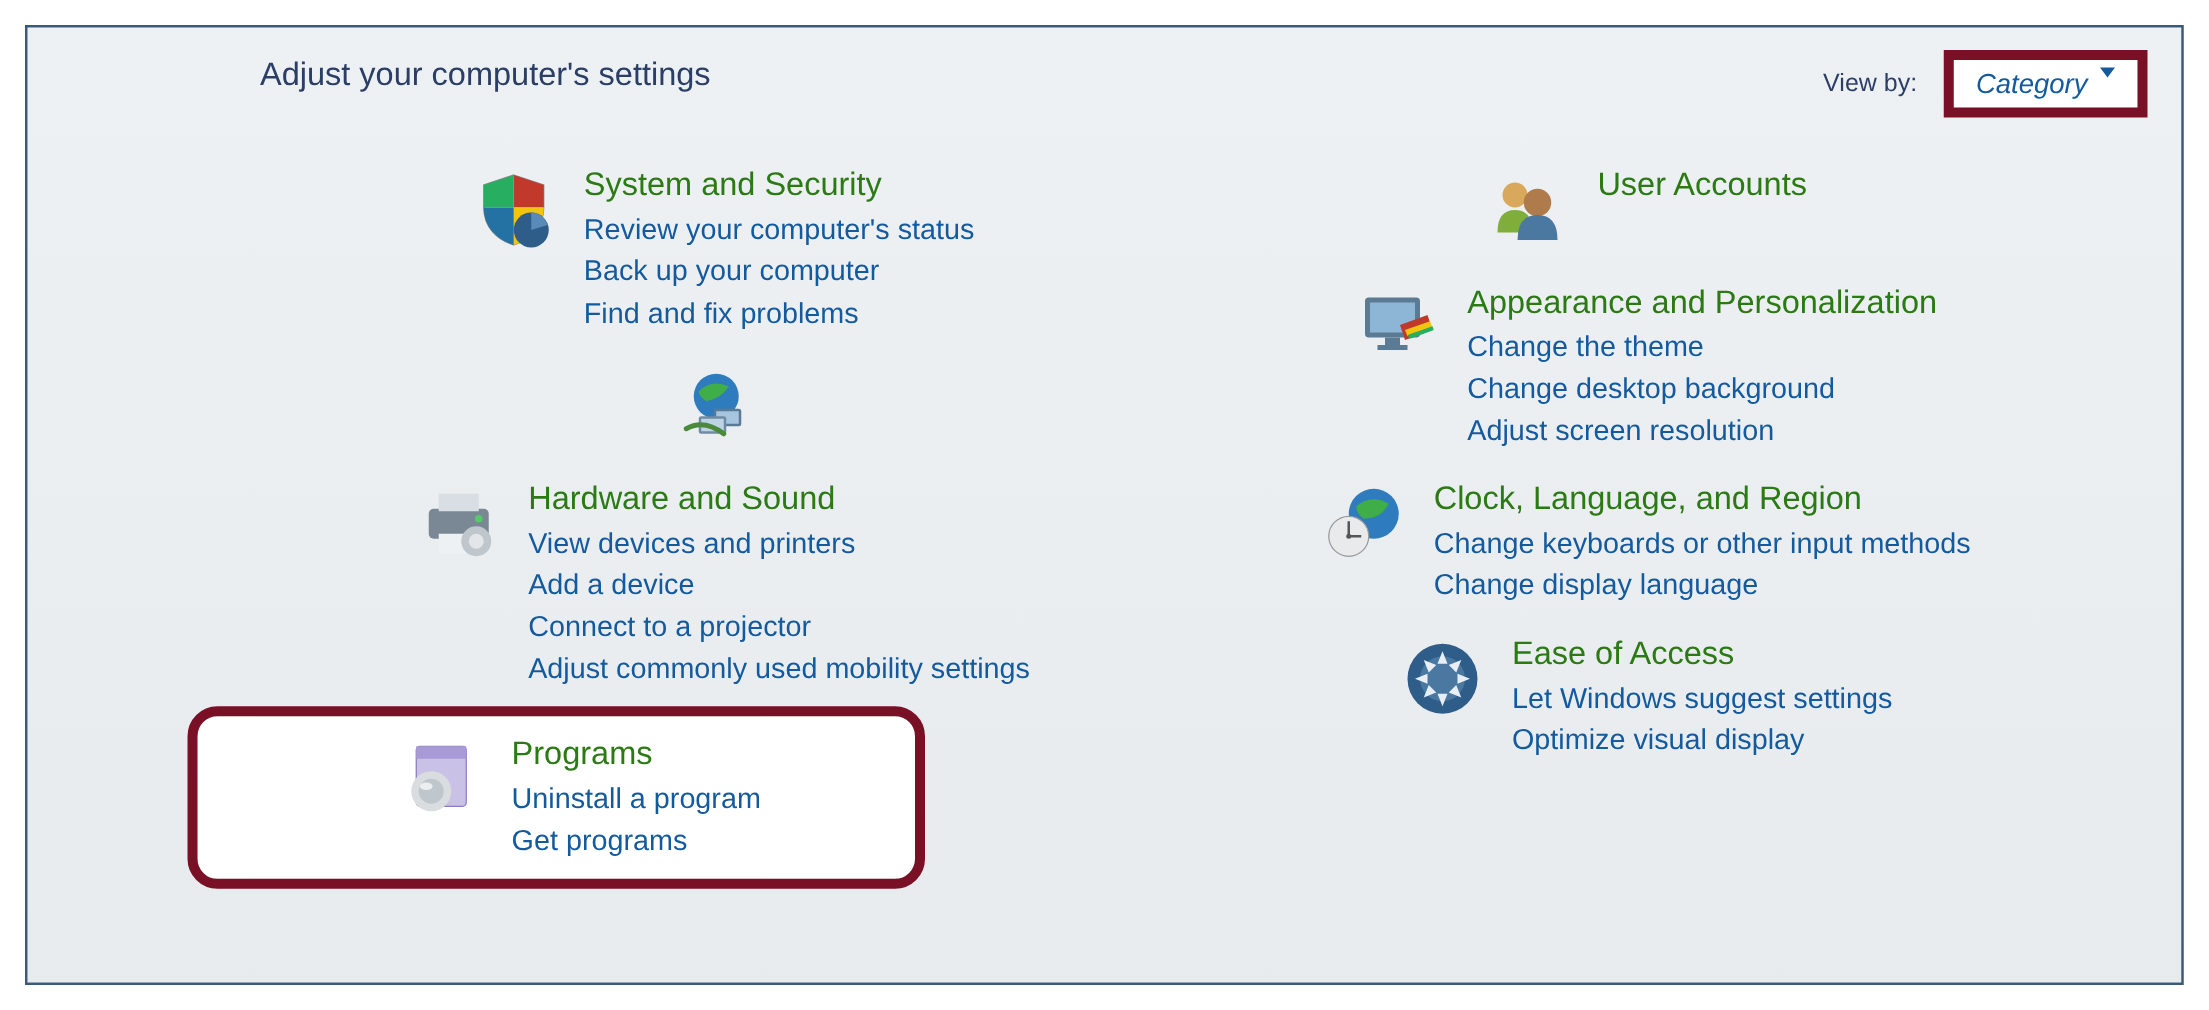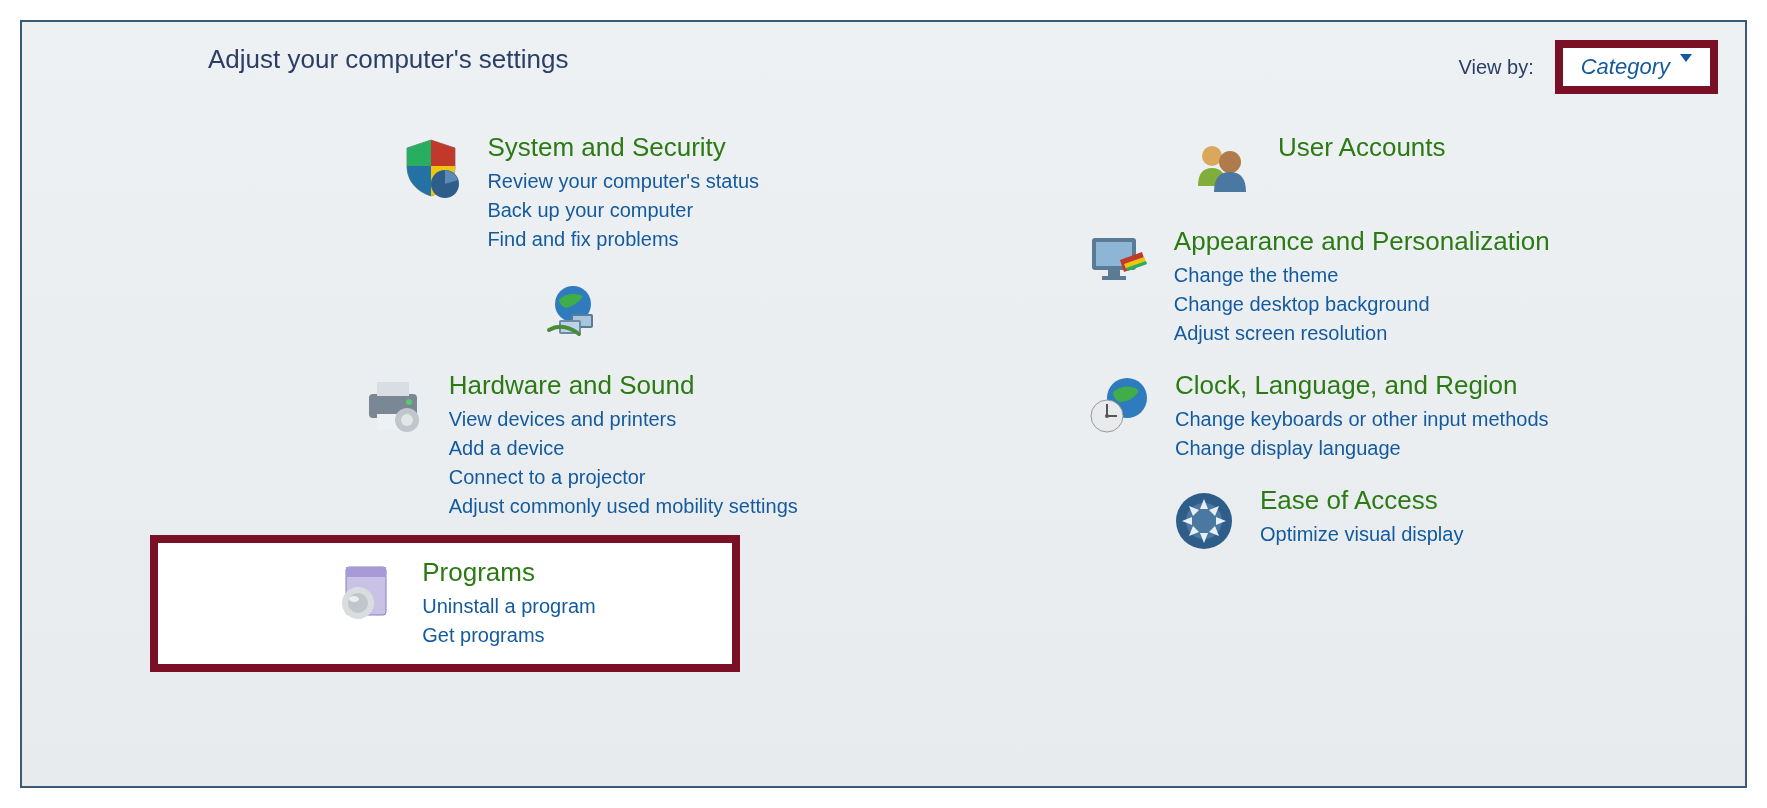--- a/index.html
+++ b/index.html
@@ -28,25 +28,25 @@
   .viewby-box{
     background:#fff;outline:8px solid #7a1025;
     padding:6px 18px;display:flex;align-items:flex-start;gap:10px;
     font-size:22px;color:#135a9e;cursor:pointer;font-style:italic;
   }
   .caret{width:0;height:0;border-left:6px solid transparent;border-right:6px solid transparent;border-top:8px solid #135a9e;}
   .columns{position:absolute;left:186px;top:110px;right:60px;bottom:20px;display:flex;}
   .col{flex:1;}
   .category{display:flex;align-items:flex-start;gap:20px;margin-bottom:22px;justify-content:center;}
   .cat-text .title{color:#2b7a14;font-size:26px;margin:0 0 4px 0;cursor:pointer;}
-  .cat-text .link{display:block;color:#135a9e;font-size:20px;line-height:1.45;cursor:pointer;}
+  .cat-text .link{display:block;color:#135a9e;font-size:23px;line-height:1.45;cursor:pointer;}
   .icon{width:72px;height:72px;flex:0 0 72px;display:flex;align-items:center;justify-content:center;}
   .highlight-programs{
     position:absolute;left:-50px;width:510px;
-    background:#fff;outline:8px solid #7a1025;padding:14px 14px 14px 50px;
+    background:#fff;outline:8px solid #7a1025;padding:14px 14px 14px 50px;border-radius:16px;
   }
   .highlight-programs .category{margin:0;}
   .uac-icon{display:inline-block;width:20px;height:20px;margin-right:6px;vertical-align:-3px;}
 </style>
 </head>
 <body>
 
 <div class="panel">
 
   <div class="header">Adjust your computer's settings</div>
@@ -204,19 +204,20 @@
               <path d="M54 32 L44 36 L44 28 Z"></path>
               <path d="M17 17 L27 21 L21 27 Z"></path>
               <path d="M47 47 L37 43 L43 37 Z"></path>
               <path d="M47 17 L43 27 L37 21 Z"></path>
               <path d="M17 47 L21 37 L27 43 Z"></path>
             </g>
           </svg>
         </div>
         <div class="cat-text">
           <div class="title">Ease of Access</div>
+          <span class="link">Let Windows suggest settings</span>
           <span class="link">Optimize visual display</span>
         </div>
       </div>
 
     </div>
   </div>
 </div>
 
 </body></html>

